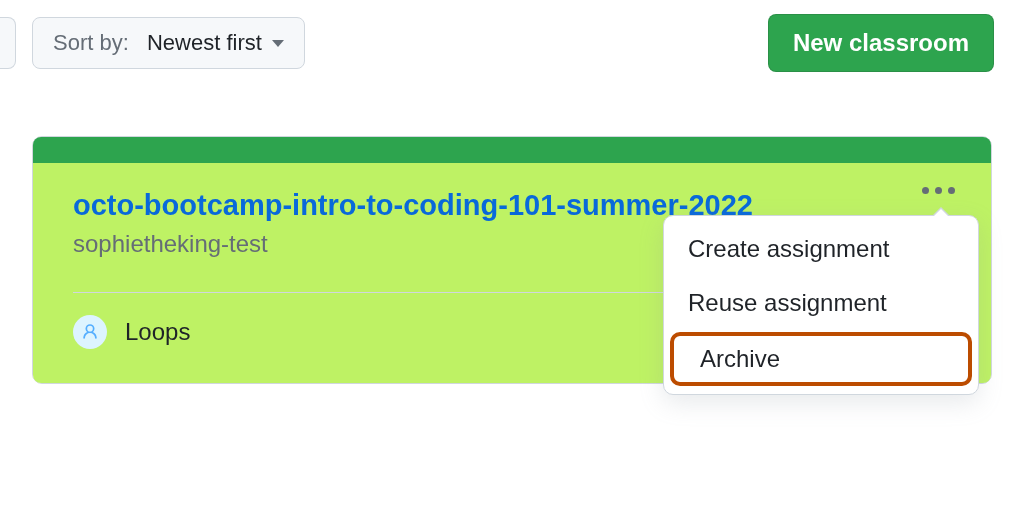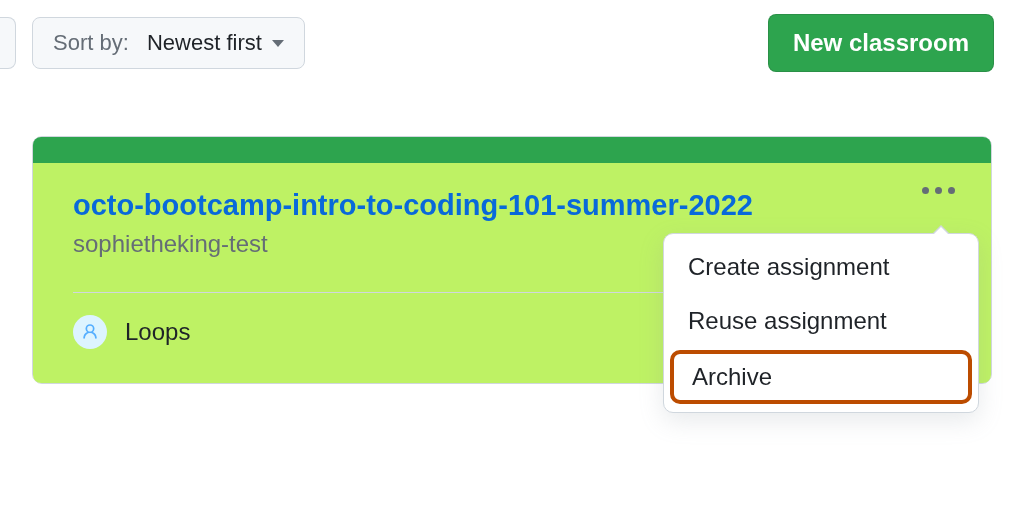--- a/index.html
+++ b/index.html
@@ -125,21 +125,21 @@
       cursor: pointer;
       padding: 6px;
     }
     .kebab-dot {
       width: 7px; height: 7px;
       border-radius: 50%;
       background: #656d76;
     }
     .dropdown-menu {
       position: absolute;
-      top: 96px;
+      top: 78px;
       right: 12px;
       width: 316px;
       background: #ffffff;
       border: 1px solid #d0d7de;
       border-radius: 10px;
       box-shadow: 0 8px 24px rgba(140,149,159,0.2);
       padding: 6px 0;
     }
     .dropdown-menu::before {
       content: '';
@@ -164,21 +164,21 @@
     .menu-item {
       padding: 13px 24px;
       font-size: 24px;
       color: #1f2328;
       cursor: pointer;
     }
     .menu-item.highlighted {
       border: 4px solid #bc4c00;
       border-radius: 10px;
       margin: 2px 6px;
-      padding: 9px 18px;
+      padding: 9px 26px;
     }
   </style>
 </head>
 <body>
 
 <div class="toolbar">
   <div class="toolbar-left-stub"></div>
 
 
   <div class="dropdown-btn second">

